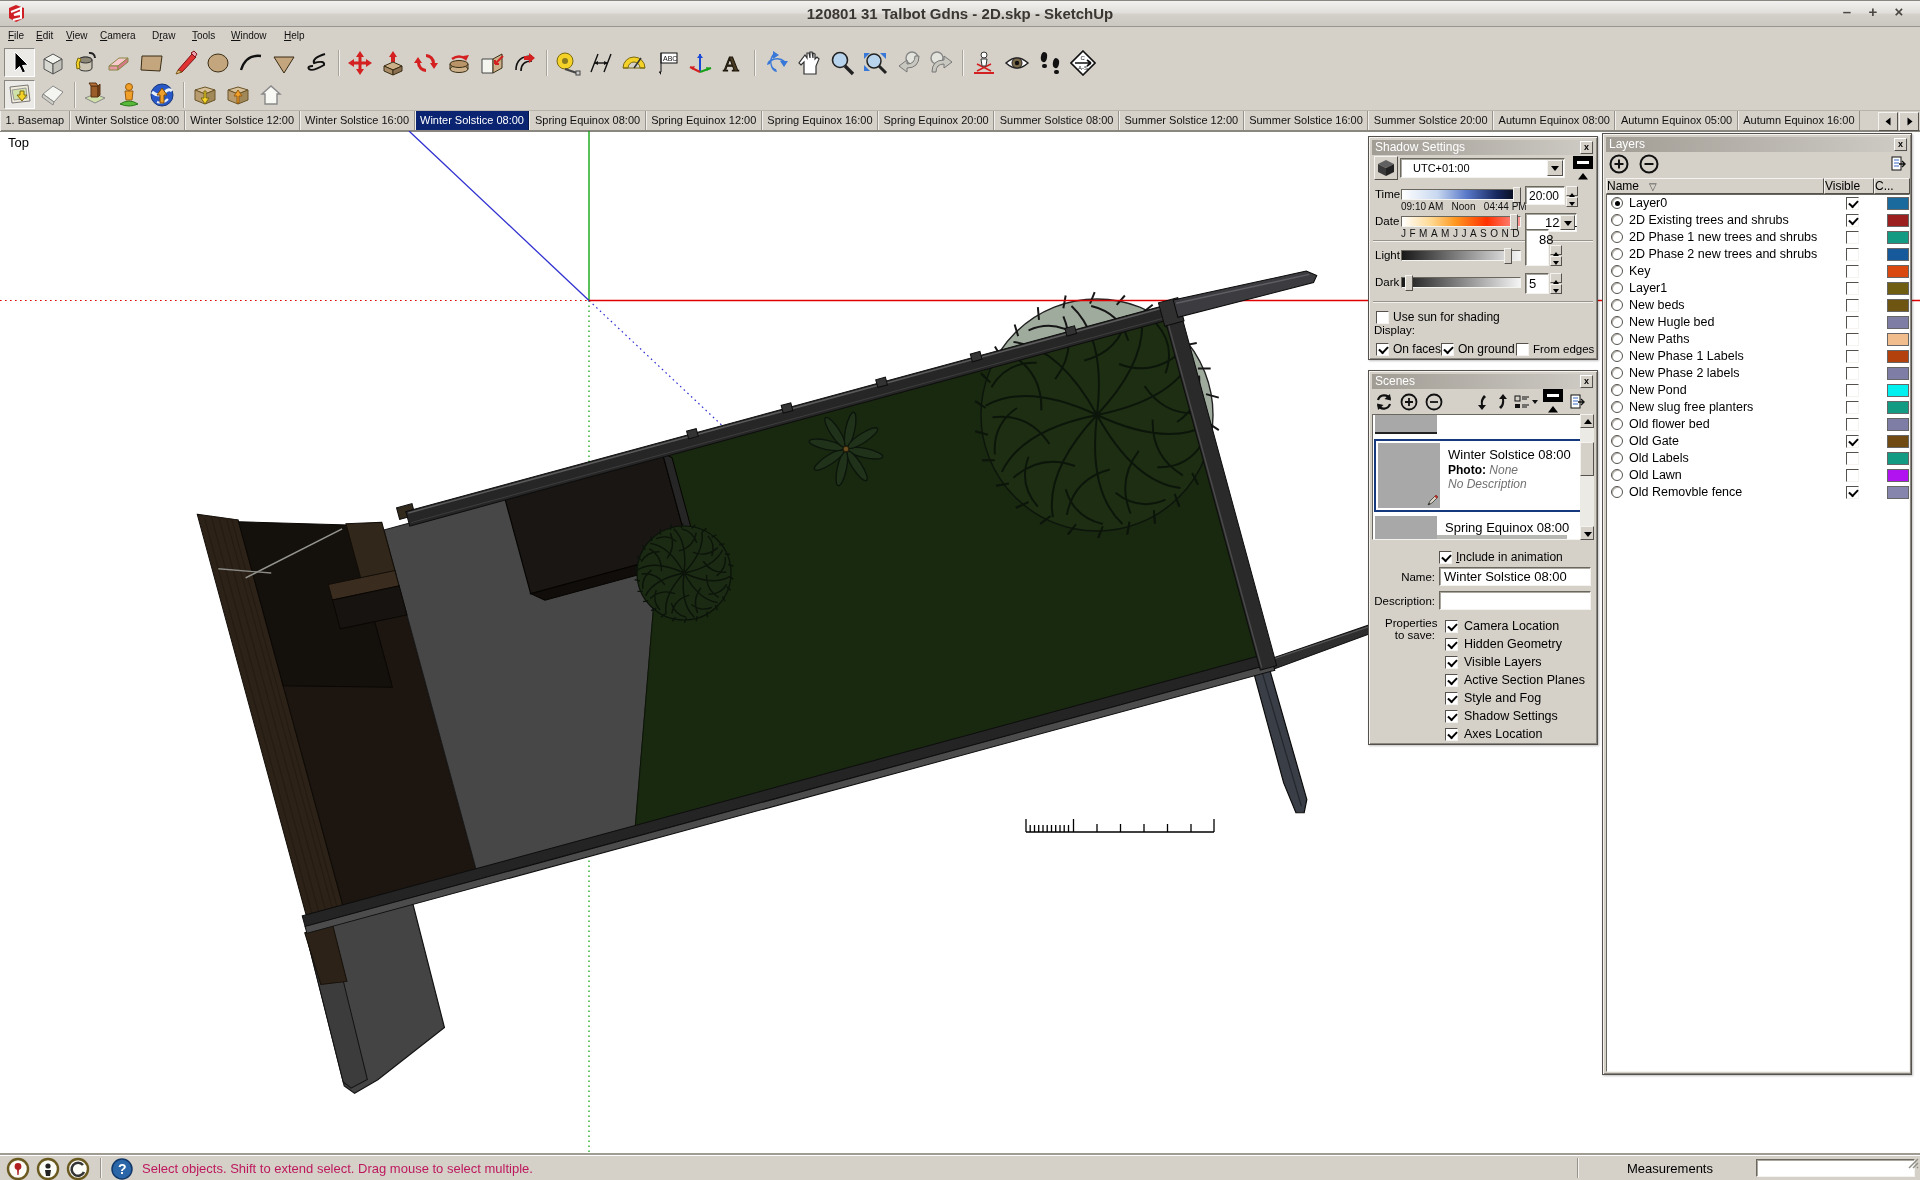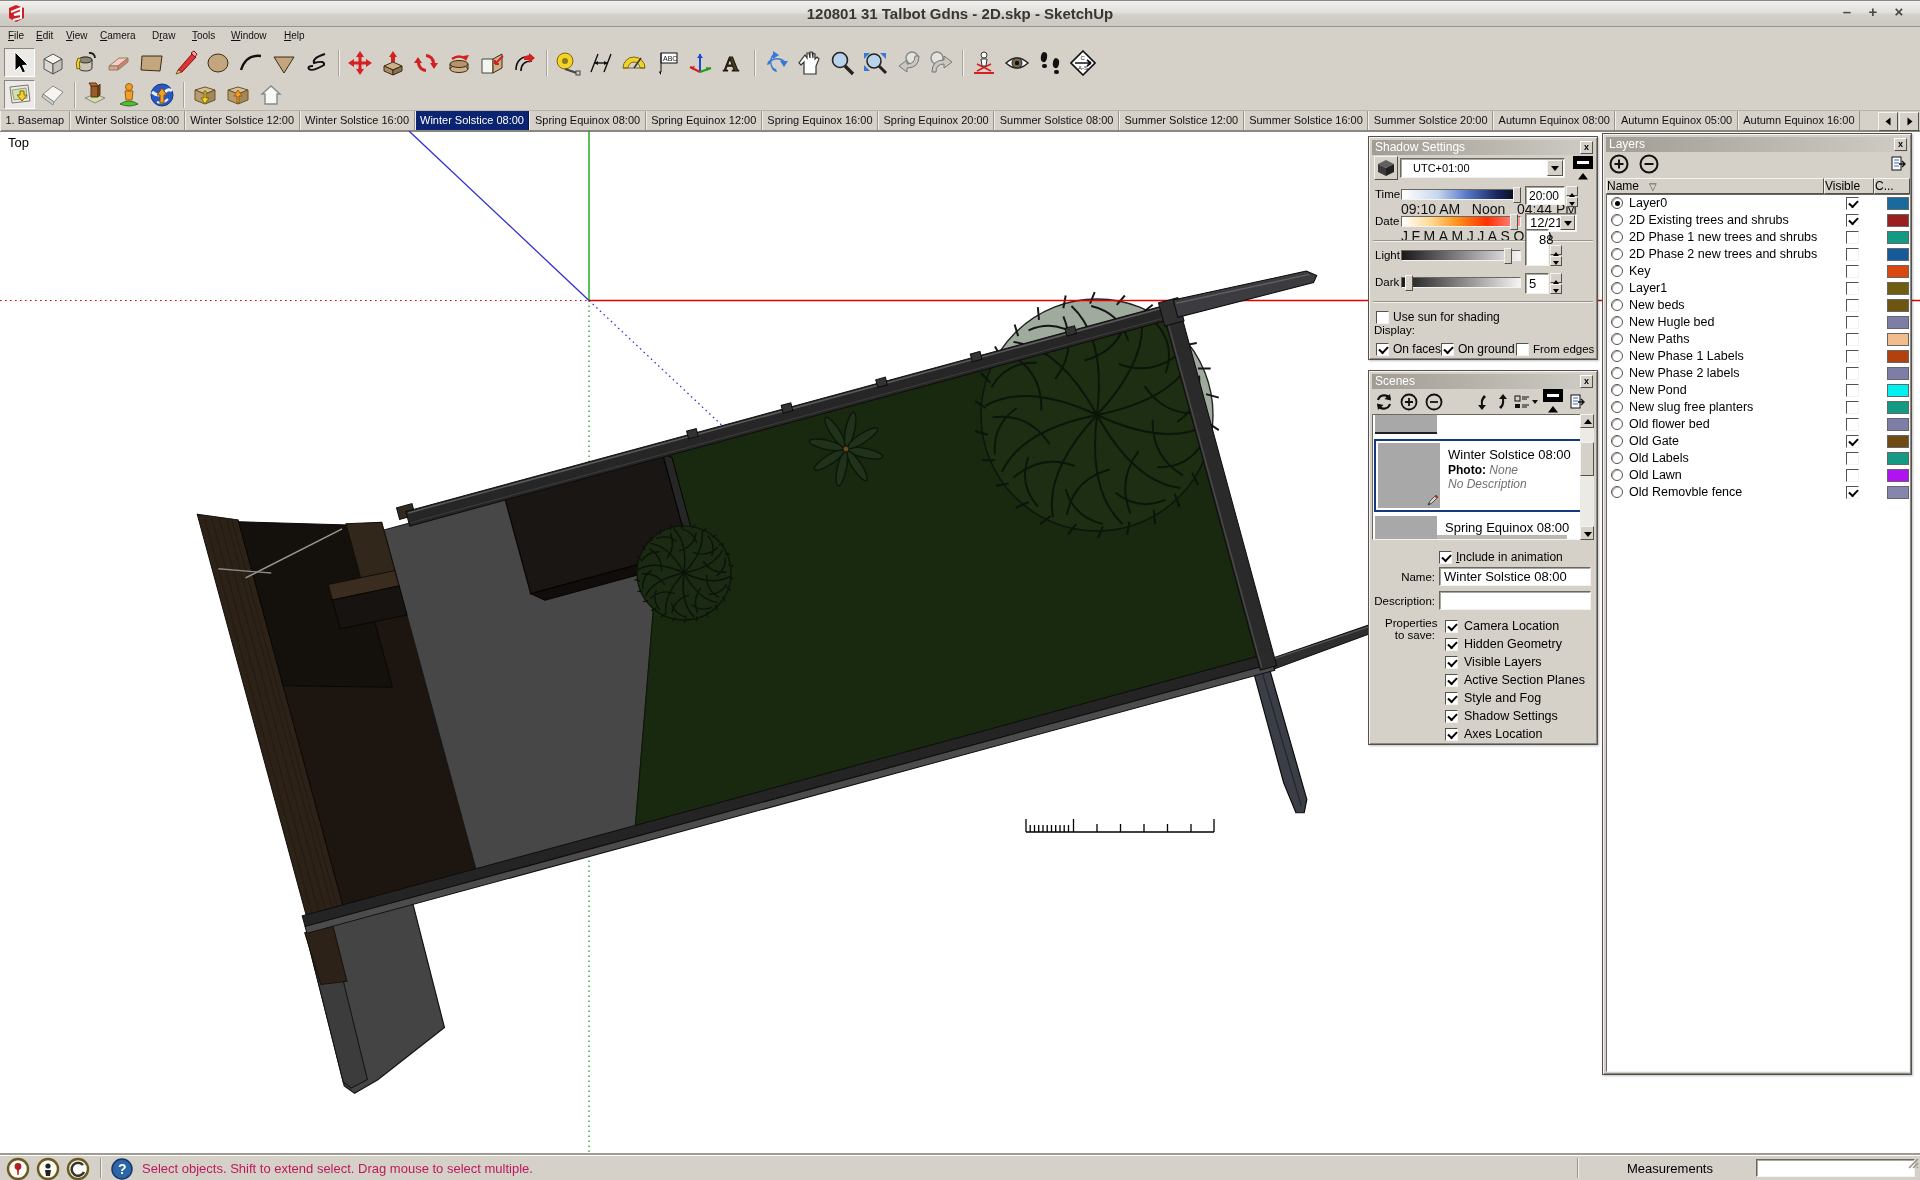--- a/index.html
+++ b/index.html
@@ -21,21 +21,21 @@
 #canvas{position:absolute;left:0;top:131px}
 #status{position:absolute;left:0;top:1155px;width:1920px;height:25px;background:#d5d1c9;border-top:1px solid #fff;box-shadow:0 -2px 0 #a09c94}
 #status svg{position:absolute;top:1px}
 #stattext{position:absolute;left:142px;top:5px;font-size:13px;color:#be185d}
 #meas{position:absolute;left:1627px;top:5px;font-size:13px;color:#000}
 .vgroove{position:absolute;top:2px;height:20px;width:2px;border-left:1px solid #98948c;border-right:1px solid #f2f1ee}
 .panel{position:absolute;background:#d5d1c9;border:1px solid #55524d;box-shadow:inset 1px 1px 0 #f4f3f0,inset -1px -1px 0 #8a8781,1px 1px 2px rgba(0,0,0,0.25)}
 .ptitle{position:absolute;left:3px;top:3px;right:3px;height:15px;background:linear-gradient(90deg,#a19d95,#cfccc5);color:#fff;font-size:12px;padding-left:3px;line-height:14px}
 .pX{position:absolute;right:1px;top:1px;width:13px;height:13px;background:#d5d1c9;border:1px solid;border-color:#fff #55524d #55524d #fff;color:#000;font-size:9px;font-weight:bold;text-align:center;line-height:11px}
 .plab{position:absolute;font-size:11.5px;color:#000}
-.tinylab{position:absolute;font-size:14px;color:#111;white-space:nowrap}
+.tinylab{position:absolute;font-size:10px;color:#111;white-space:nowrap}
 .field{position:absolute;background:#fff;border:1px solid;border-color:#6a675f #f4f3f0 #f4f3f0 #6a675f;box-shadow:inset 1px 1px 0 #aaa79f}
 .dbtn{position:absolute;background:#d5d1c9;border:1px solid;border-color:#f4f3f0 #55524d #55524d #f4f3f0}
 .dbtn::after{content:"";position:absolute;left:3px;top:5px;border:4px solid transparent;border-top:5px solid #000}
 .btn3d{position:absolute;background:#d5d1c9;border:1px solid;border-color:#f4f3f0 #55524d #55524d #f4f3f0;display:flex;align-items:center;justify-content:center}
 .slider{position:absolute;height:11px;border:1px solid;border-color:#6a675f #f4f3f0 #f4f3f0 #6a675f}
 .thumb{position:absolute;top:-3px;width:8px;height:16px;background:#d5d1c9;border:1px solid;border-color:#f4f3f0 #55524d #55524d #f4f3f0}
 .spin{position:absolute;width:12px;height:21px}
 .spin i{position:absolute;left:0;width:12px;height:10px;background:#d5d1c9;border:1px solid;border-color:#f4f3f0 #55524d #55524d #f4f3f0}
 .spin i.sd{top:11px}
 .su::after{content:"";position:absolute;left:2px;top:2.5px;border:3px solid transparent;border-bottom:4px solid #000}
@@ -555,21 +555,21 @@
  <div class="field" style="left:156px;top:49px;width:40px;height:19px;padding-left:3px;font-size:12px;line-height:18px">20:00</div>
  <div class="spin" style="left:197px;top:49px">
       <i class="su"></i>
       <i class="sd"></i>
     </div>
  <div class="plab" style="left:6px;top:78px">Date</div>
  <div class="slider" style="left:32px;top:79px;width:120px;background:linear-gradient(90deg,#fff,#ffd890 25%,#ff9820 45%,#ff3000 72%,#ff9898)">
       <div class="thumb" style="left:108px"></div>
     </div>
  <div class="tinylab" style="left:32px;top:91px;width:122px;letter-spacing:3.5px">JFMAMJJASOND</div>
- <div class="field" style="left:156px;top:76px;width:52px;height:19px;padding-left:4px;font-size:13px;line-height:18px">12/21<span class="dbtn" style="right:1px;top:1px;height:15px;width:15px"></span></div>
+ <div class="field" style="left:156px;top:76px;width:52px;height:19px;padding-left:19px;font-size:13px;line-height:18px">12/21<span class="dbtn" style="right:1px;top:1px;height:15px;width:15px"></span></div>
  <div class="hsep" style="top:103px"></div>
  <div class="plab" style="left:6px;top:112px">Light</div>
  <div class="slider" style="left:32px;top:113px;width:120px;background:linear-gradient(90deg,#181818,#f4f4f4)">
       <div class="thumb" style="left:102px"></div>
     </div>
  <div class="field" style="left:156px;top:92px;width:24px;height:37px;padding-left:13px;font-size:13px;line-height:20px">88</div>
  <div class="spin" style="left:181px;top:108px">
       <i class="su"></i>
       <i class="sd"></i>
     </div>

